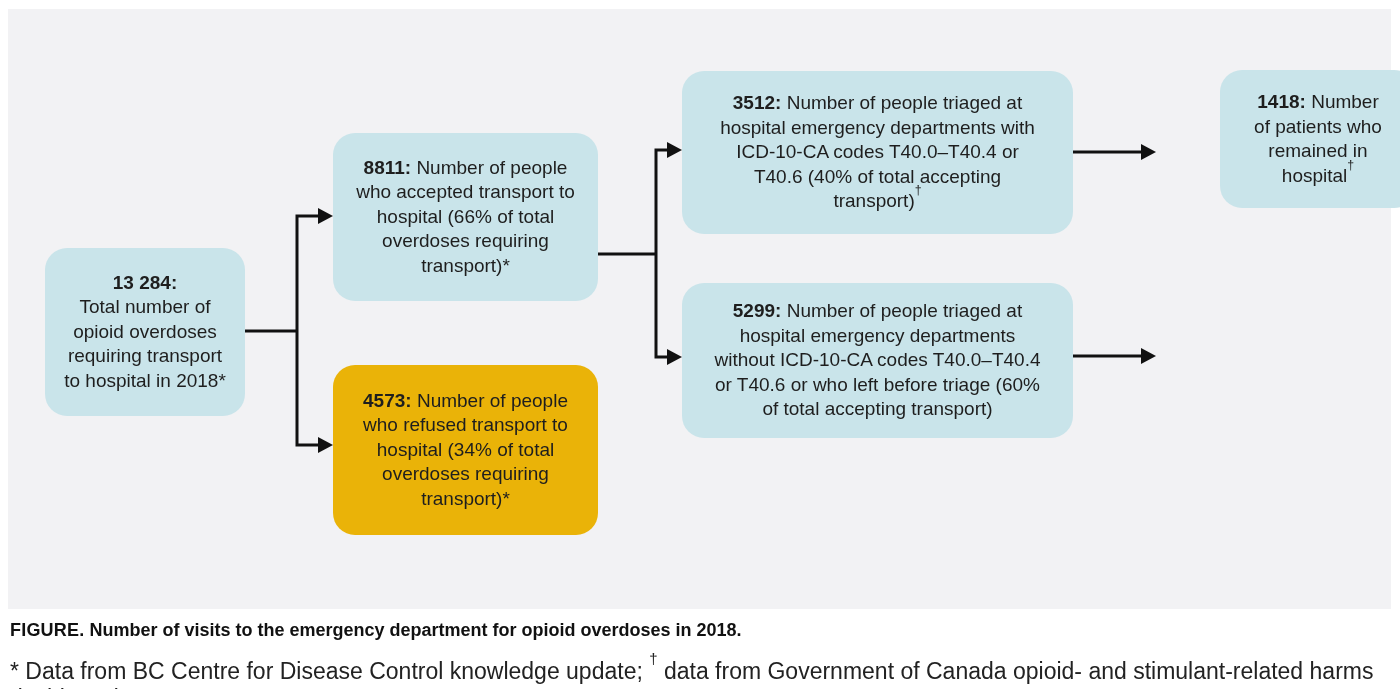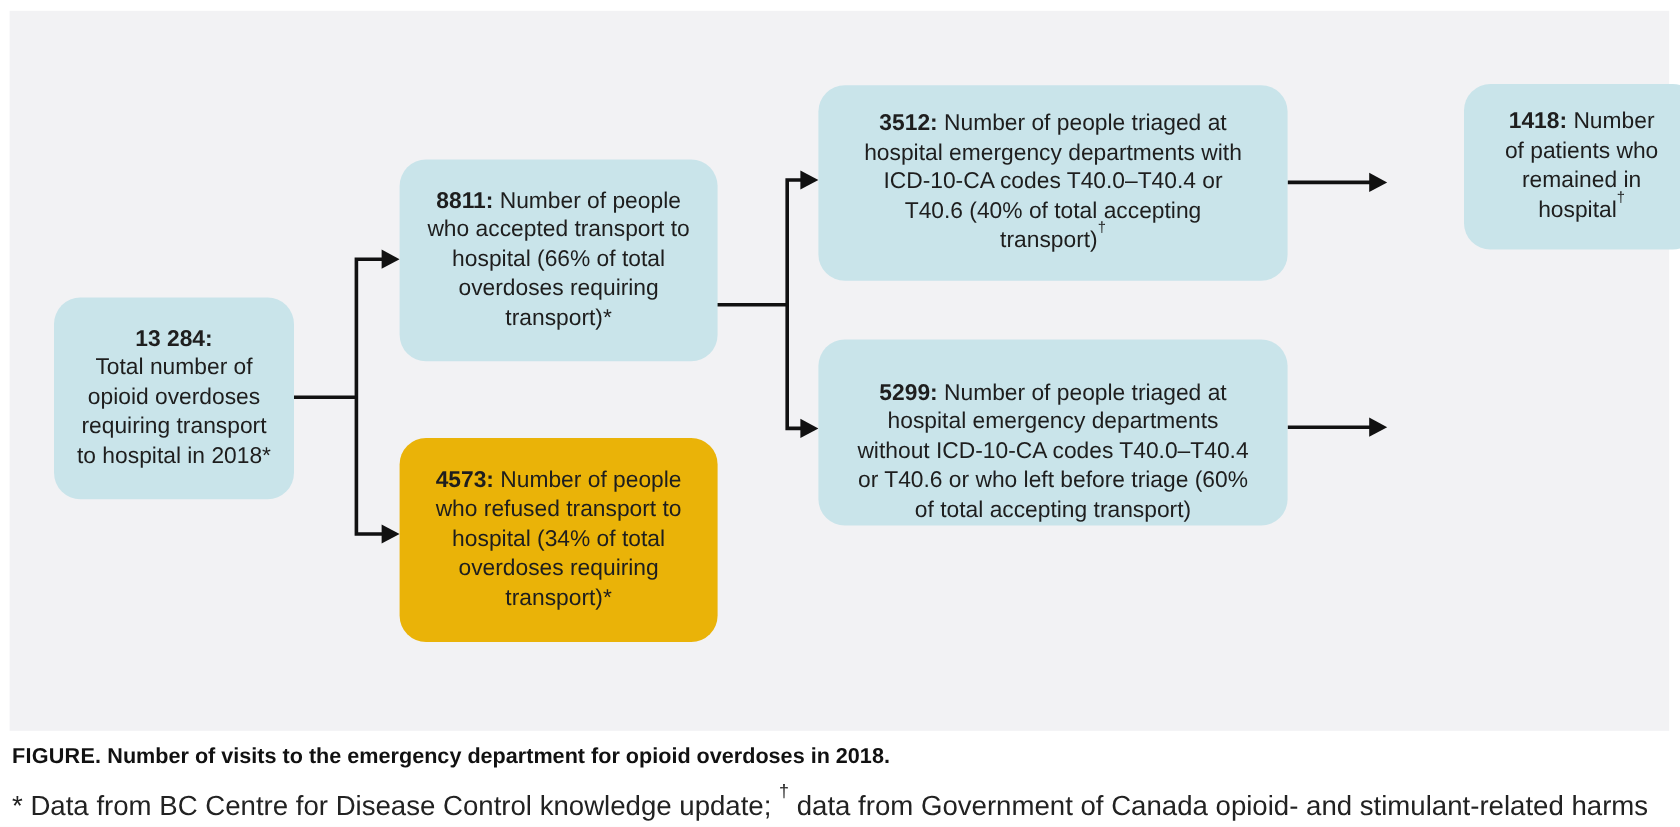--- a/index.html
+++ b/index.html
@@ -74,21 +74,21 @@
   </div>
 
   <div class="node peach" style="left:333px;top:365px;width:265px;height:170px;padding:0 20px;">
     <div><b>4573:</b> <span>Number of people who refused transport to hospital (34% of total overdoses requiring transport)*</span></div>
   </div>
 
   <div class="node blue" style="left:682px;top:71px;width:391px;height:163px;padding:0 28px;justify-content:center;">
     <div><b>3512:</b> <span>Number of people triaged at hospital emergency departments with ICD-10-CA codes T40.0–T40.4 or T40.6 (40% of total accepting transport)</span><sup>†</sup></div>
   </div>
 
-  <div class="node blue" style="left:682px;top:283px;width:391px;height:155px;padding:0 28px;align-items:flex-end;">
+  <div class="node blue" style="left:682px;top:283px;width:391px;height:155px;padding:0 28px;">
     <div><b>5299:</b> <span>Number of people triaged at hospital emergency departments without ICD-10-CA codes T40.0–T40.4 or T40.6 or who left before triage (60% of total accepting transport)</span></div>
   </div>
 
   <div class="node blue" style="left:1220px;top:70px;width:196px;height:138px;padding:0 30px;">
     <div><b>1418:</b> <span>Number of patients who remained in hospital</span><sup>†</sup></div>
   </div>
 
 
   <div class="caption"><span class="cap-label">FIGURE.</span> <span>Number of visits to the emergency department for opioid overdoses in 2018.</span></div>
 

